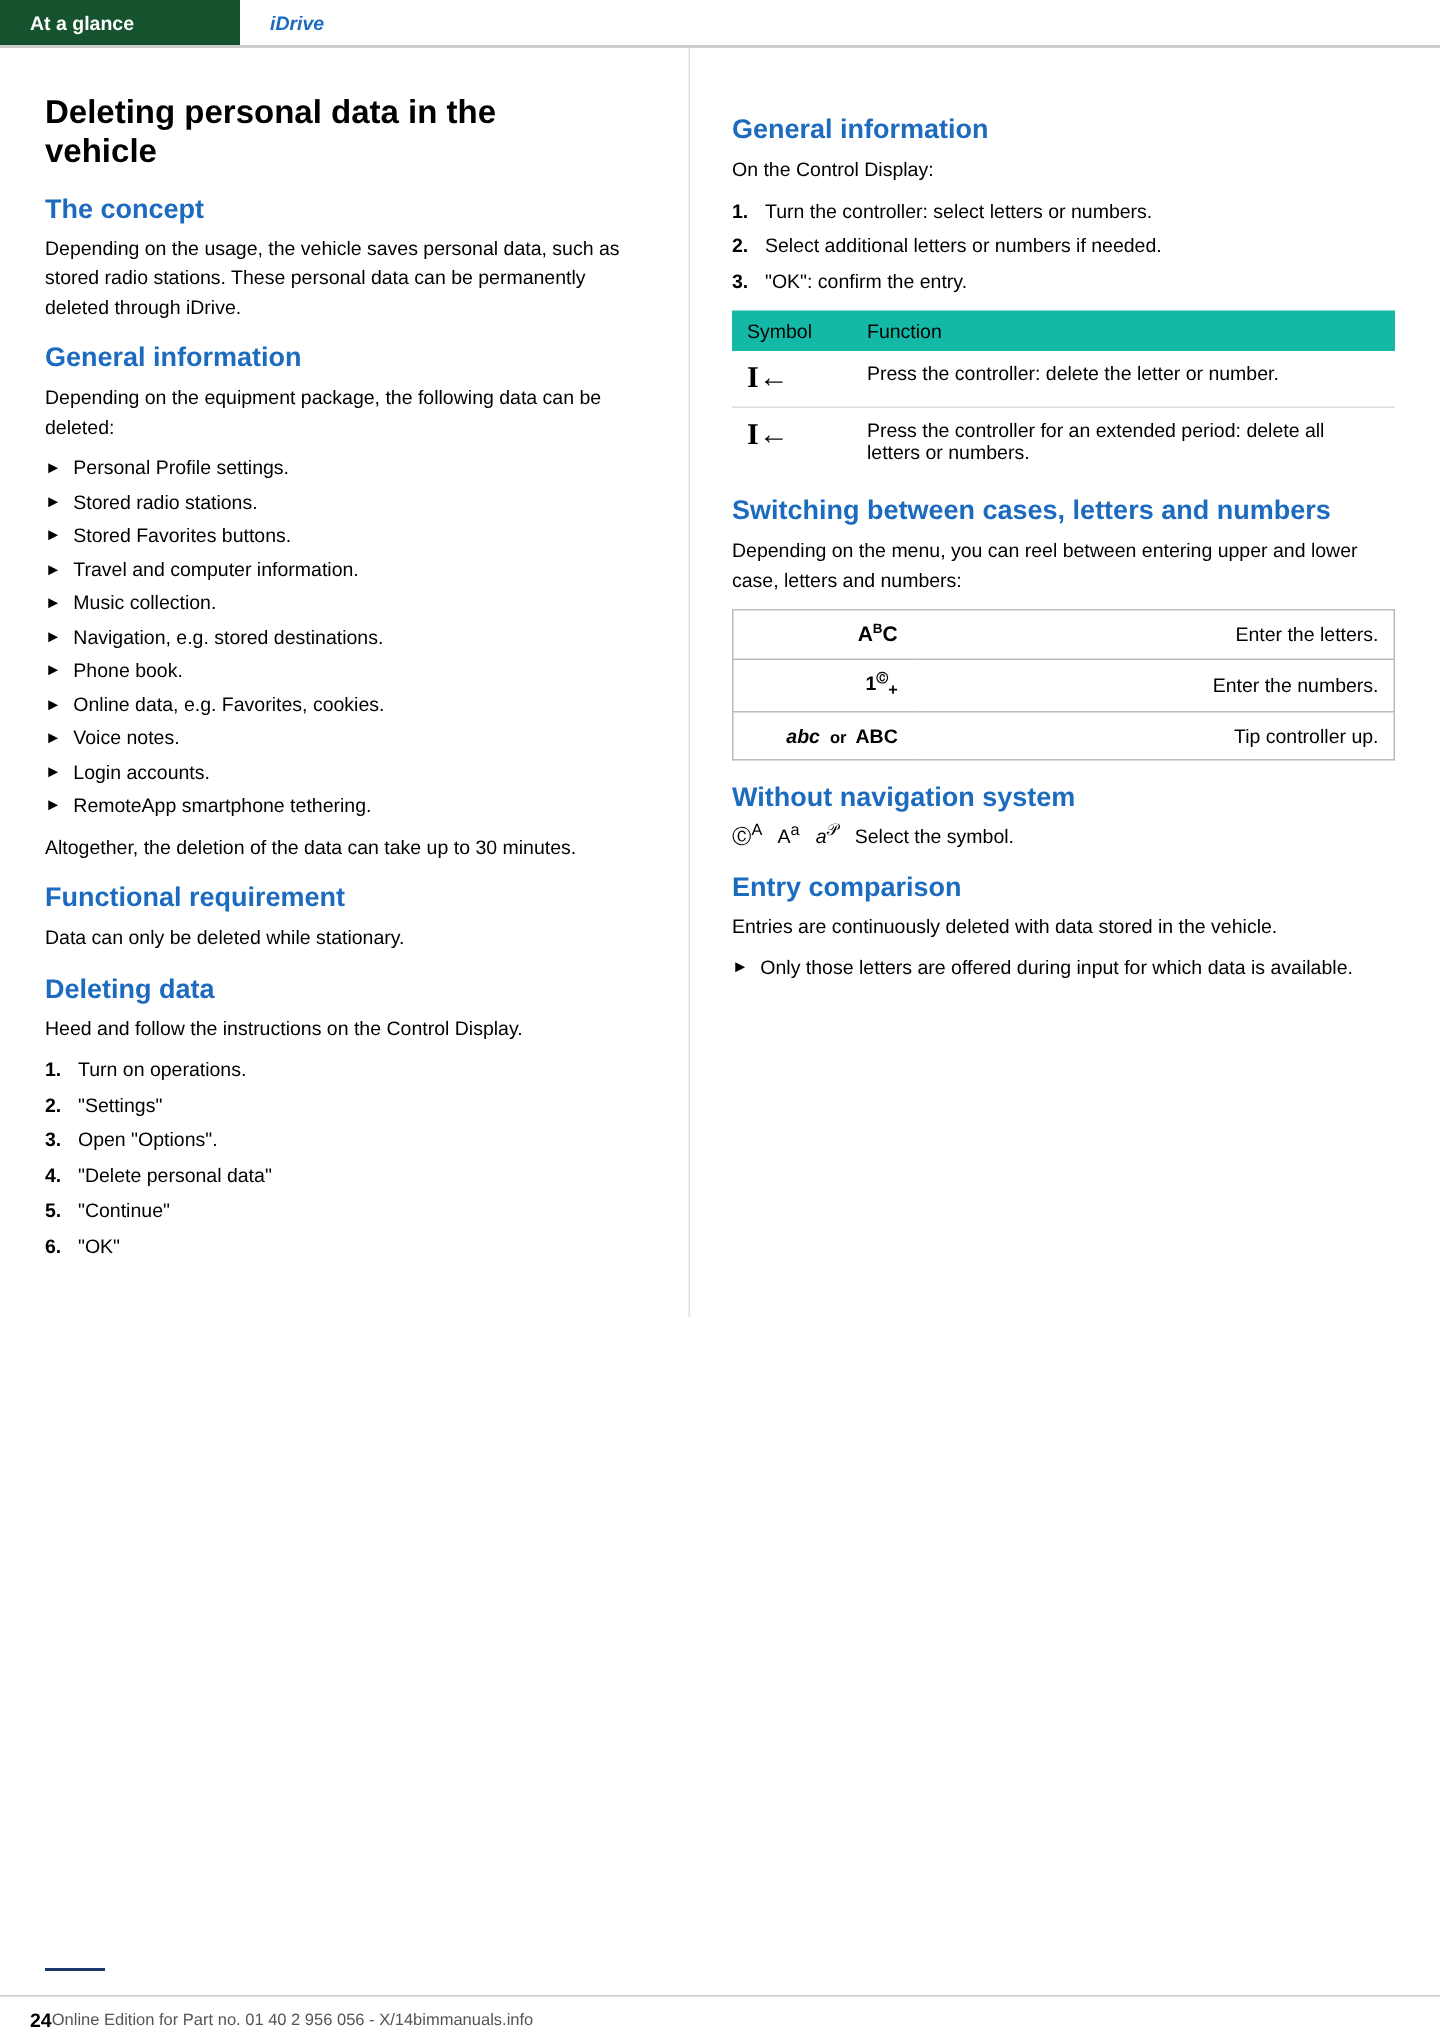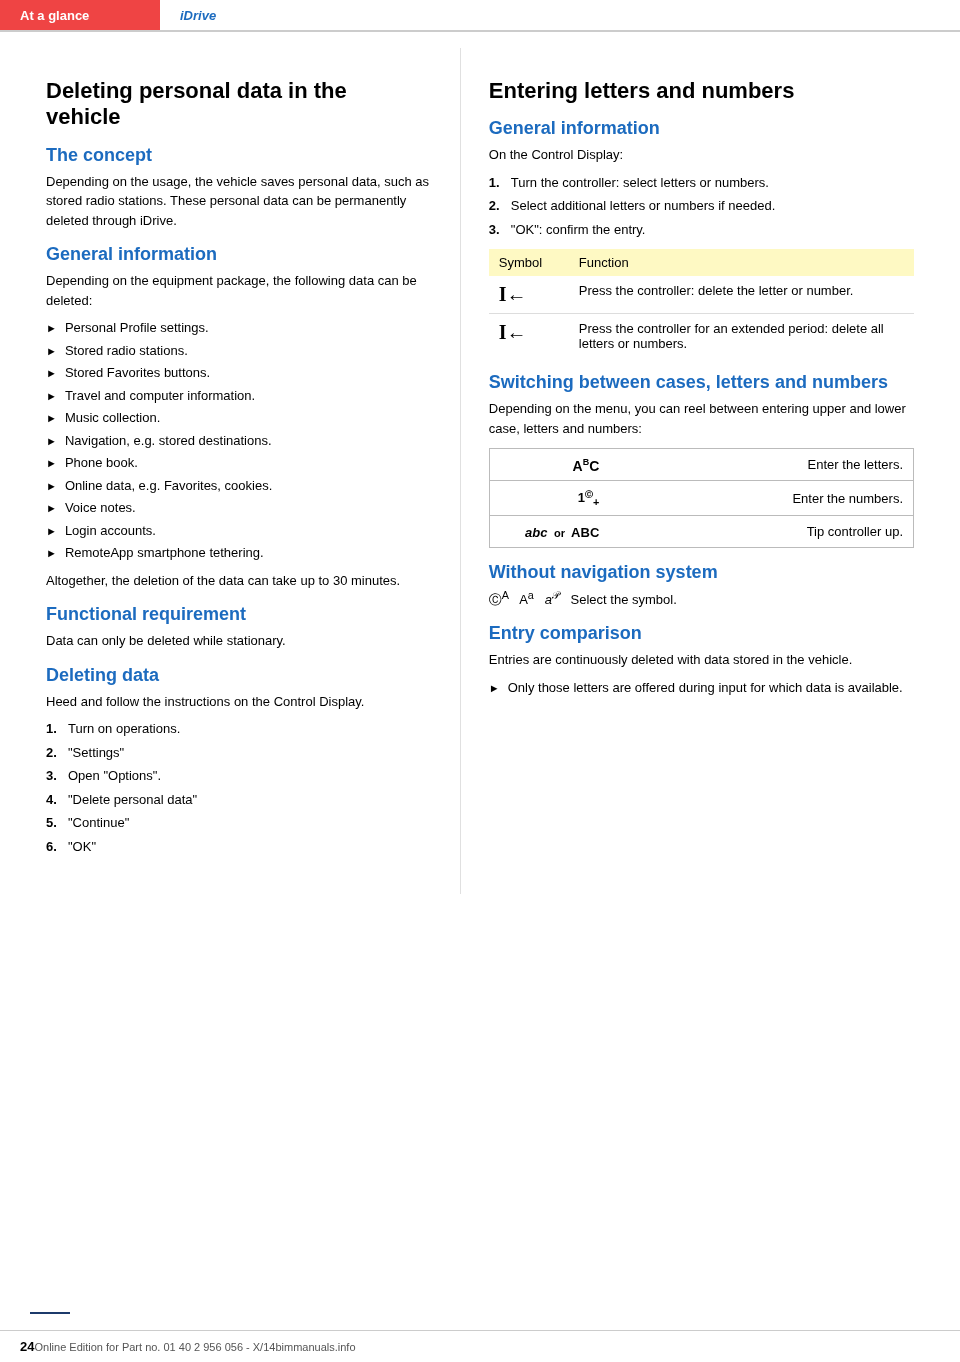--- a/index.html
+++ b/index.html
@@ -14,21 +14,21 @@
     }
 
     
     .header {
       display: flex;
       border-bottom: 2px solid #ccc;
       height: 32px;
       align-items: center;
     }
     .header-left {
-      background: #ef4444;
+      background: #14532d;
       color: #fff;
       padding: 0 20px;
       height: 100%;
       display: flex;
       align-items: center;
       font-size: 13px;
       font-weight: bold;
       min-width: 160px;
     }
     .header-right {
@@ -36,21 +36,21 @@
       padding: 0 20px;
       font-size: 13px;
       font-style: italic;
       font-weight: bold;
       text-align: center;
     }
 
     
     .main-content {
       display: flex;
-      padding: 16px;
+      padding: 0;
     }
 
     
     .left-col {
       width: 460px;
       padding: 30px 28px 30px 30px;
       border-right: 1px solid #e0e0e0;
     }
 
     
@@ -130,21 +130,21 @@
     }
 
     
     .sym-table {
       width: 100%;
       border-collapse: collapse;
       margin: 10px 0 14px 0;
       font-size: 13px;
     }
     .sym-table thead tr {
-      background: #fef9c3;
+      background: #14b8a6;
     }
     .sym-table th {
       padding: 6px 10px;
       text-align: left;
       font-weight: normal;
       font-size: 13px;
       color: #000;
     }
     .sym-table td {
       padding: 7px 10px;
@@ -382,21 +382,20 @@
       <li>
           <span class="num-label">6.</span>
           <span>"OK"</span>
         </li>
     </ol>
 
   </div>
 
   <div class="right-col">
 
-    <h1 class="section-title-right">Entering letters and numbers</h1>
 
     <div class="subsection-title">
       <span>General information</span>
     </div>
     <p>On the Control Display:</p>
 
     <ol class="numbered-list">
       <li>
           <span class="num-label">1.</span>
           <span>Turn the controller: select letters or numbers.</span>

